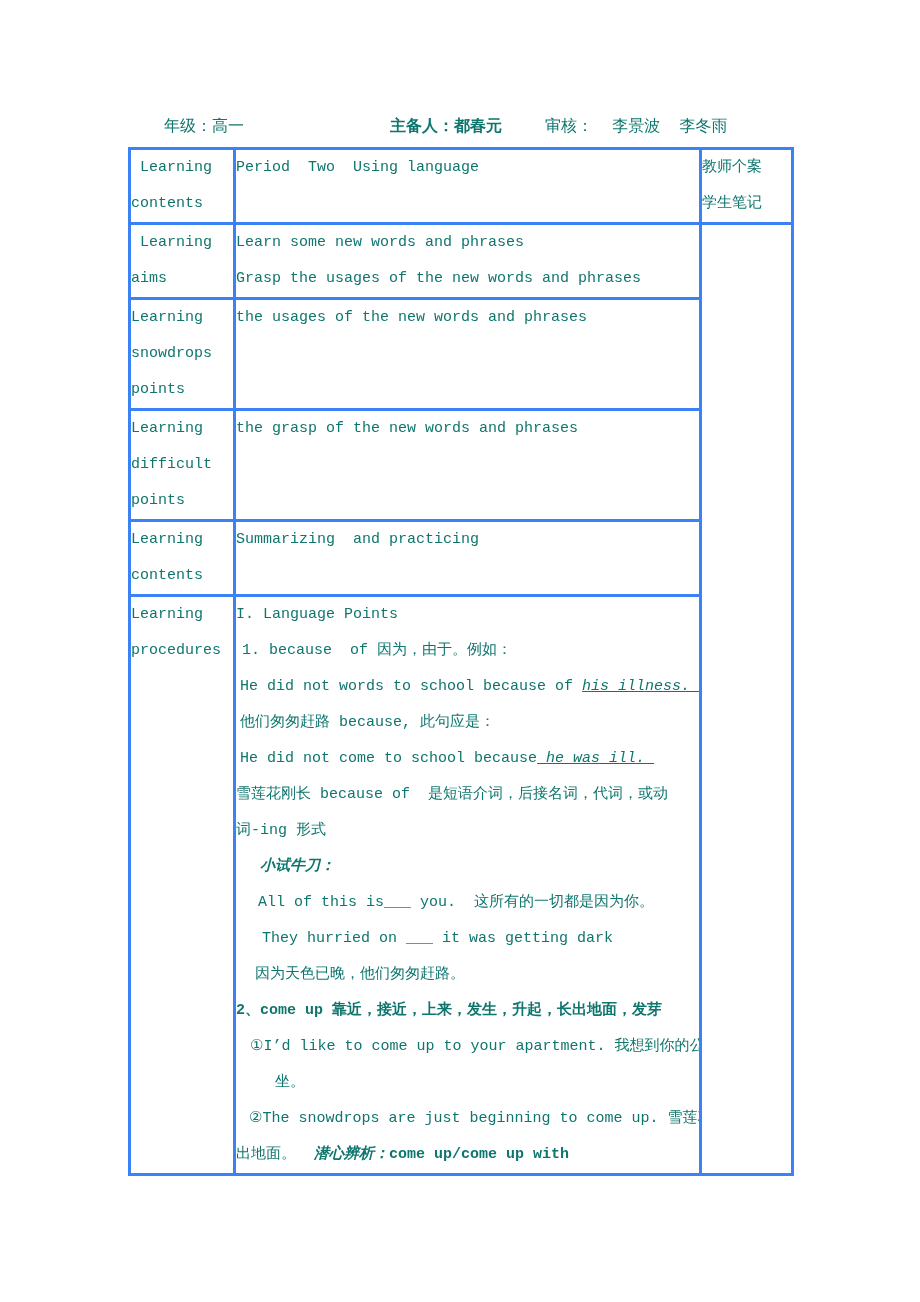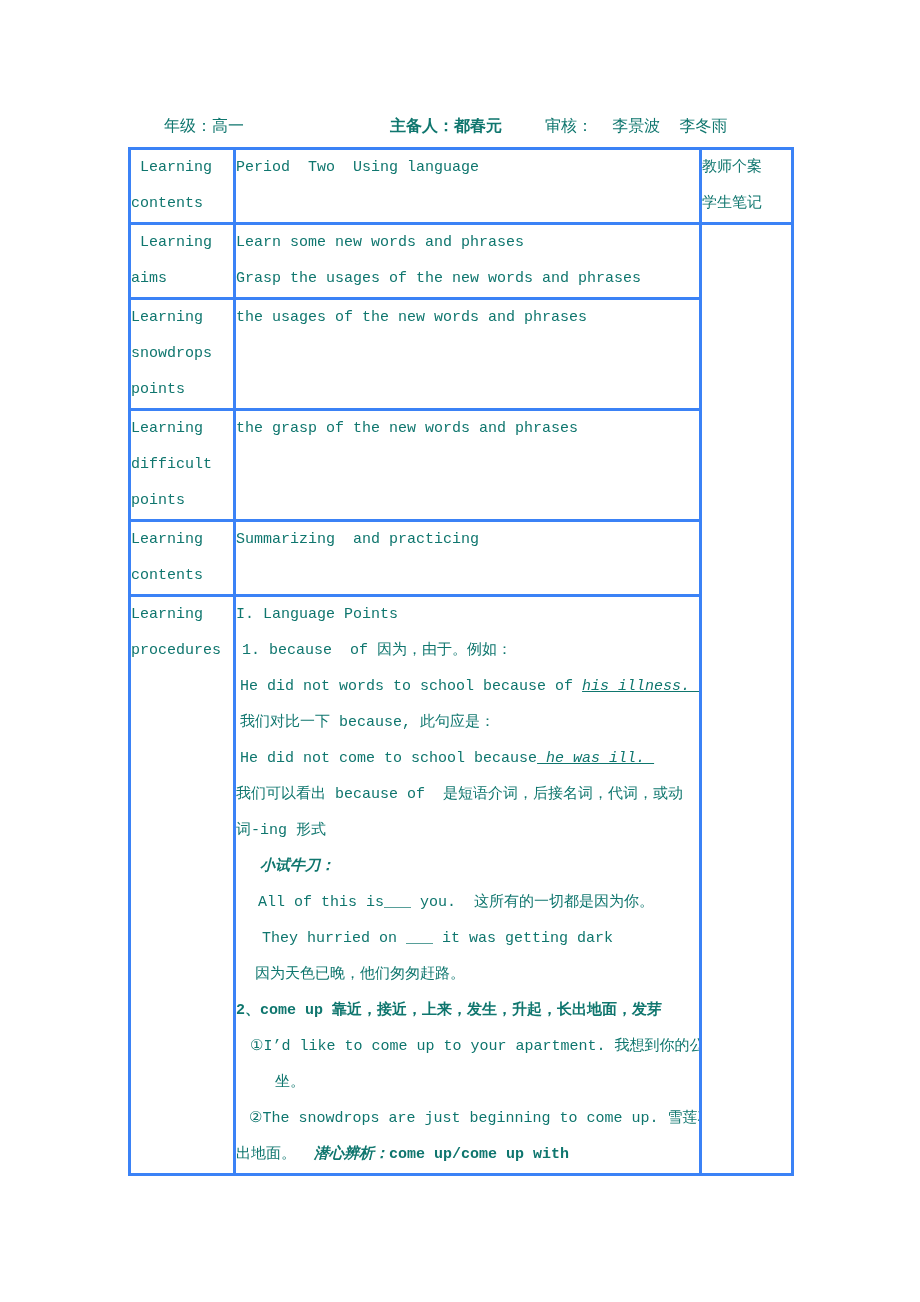--- a/index.html
+++ b/index.html
@@ -133,23 +133,23 @@
     </tr>
     <tr style="height:576px">
       <td class="label-cell proc-label">
             <div class="tline">Learning</div>
             <div class="tline">procedures</div>
           </td>
       <td class="value-cell proc-value">
             <div class="tline"><span>I. Language Points</span></div>
             <div class="tline" style="padding-left: 6px;"><span>1. because  of 因为，由于。例如：</span></div>
             <div class="tline" style="padding-left: 4px;"><span>He did not words to school because of </span><span class="u">his illness. </span></div>
-            <div class="tline" style="padding-left: 4px;"><span>我们对比一下 because, 此句应是：</span></div>
+            <div class="tline" style="padding-left: 4px;"><span>他们匆匆赶路 because, 此句应是：</span></div>
             <div class="tline" style="padding-left: 4px;"><span>He did not come to school because</span><span class="u"> he was ill. </span></div>
-            <div class="tline"><span>我们可以看出 because of  是短语介词，后接名词，代词，或动</span></div>
+            <div class="tline"><span>雪莲花刚长 because of  是短语介词，后接名词，代词，或动</span></div>
             <div class="tline"><span>词-ing 形式</span></div>
             <div class="tline" style="padding-left: 24px;"><span class="b i">小试牛刀：</span></div>
             <div class="tline" style="padding-left: 22px;"><span>All of this is___ you.  这所有的一切都是因为你。</span></div>
             <div class="tline" style="padding-left: 26px;"><span>They hurried on ___ it was getting dark</span></div>
             <div class="tline" style="padding-left: 19px;"><span>因为天色已晚，他们匆匆赶路。</span></div>
             <div class="tline"><span class="b">2、come up 靠近，接近，上来，发生，升起，长出地面，发芽</span></div>
             <div class="tline" style="padding-left: 14px;"><span>①I’d like to come up to your apartment. 我想到你的公寓坐</span></div>
             <div class="tline" style="padding-left: 39px;"><span>坐。</span></div>
             <div class="tline" style="padding-left: 13px;"><span>②The snowdrops are just beginning to come up. 雪莲花刚长</span></div>
             <div class="tline"><span>出地面。  </span><span class="b i">潜心辨析：</span><span class="b">come up/come up with</span></div>

